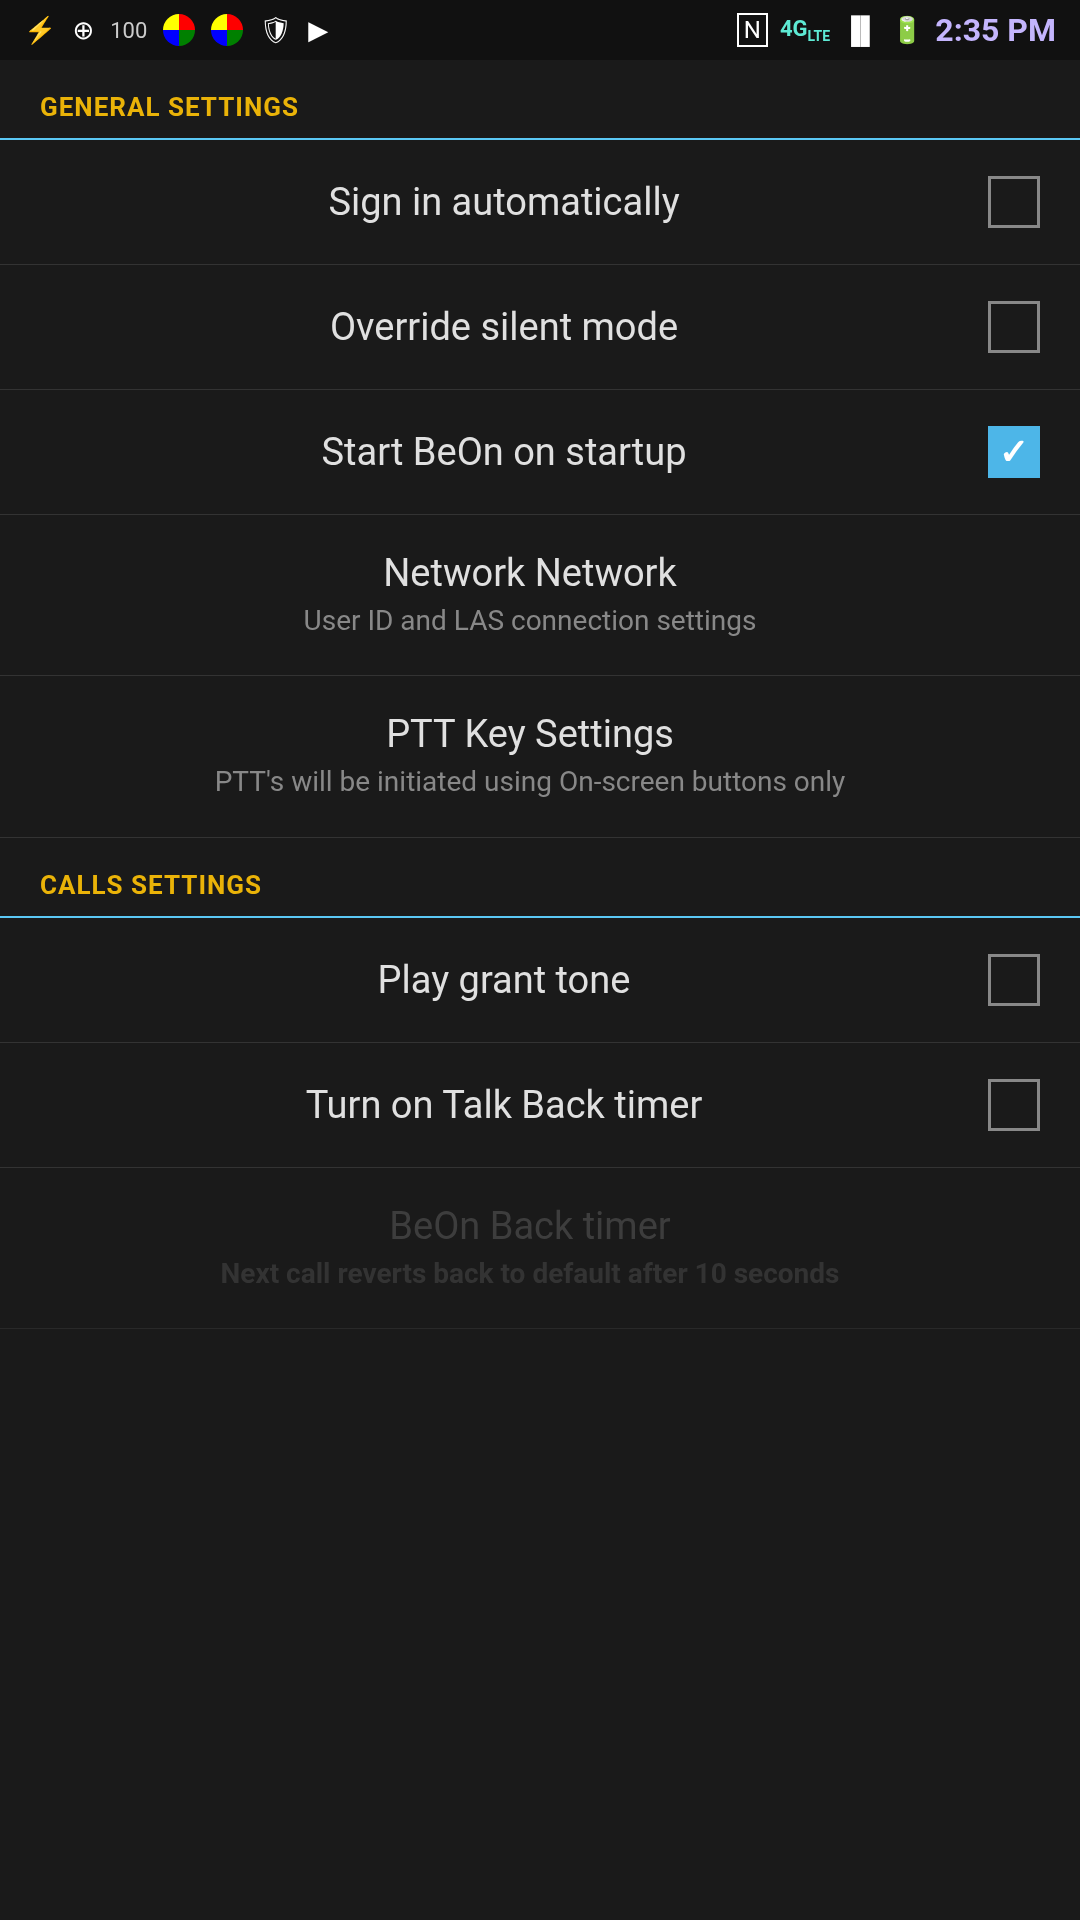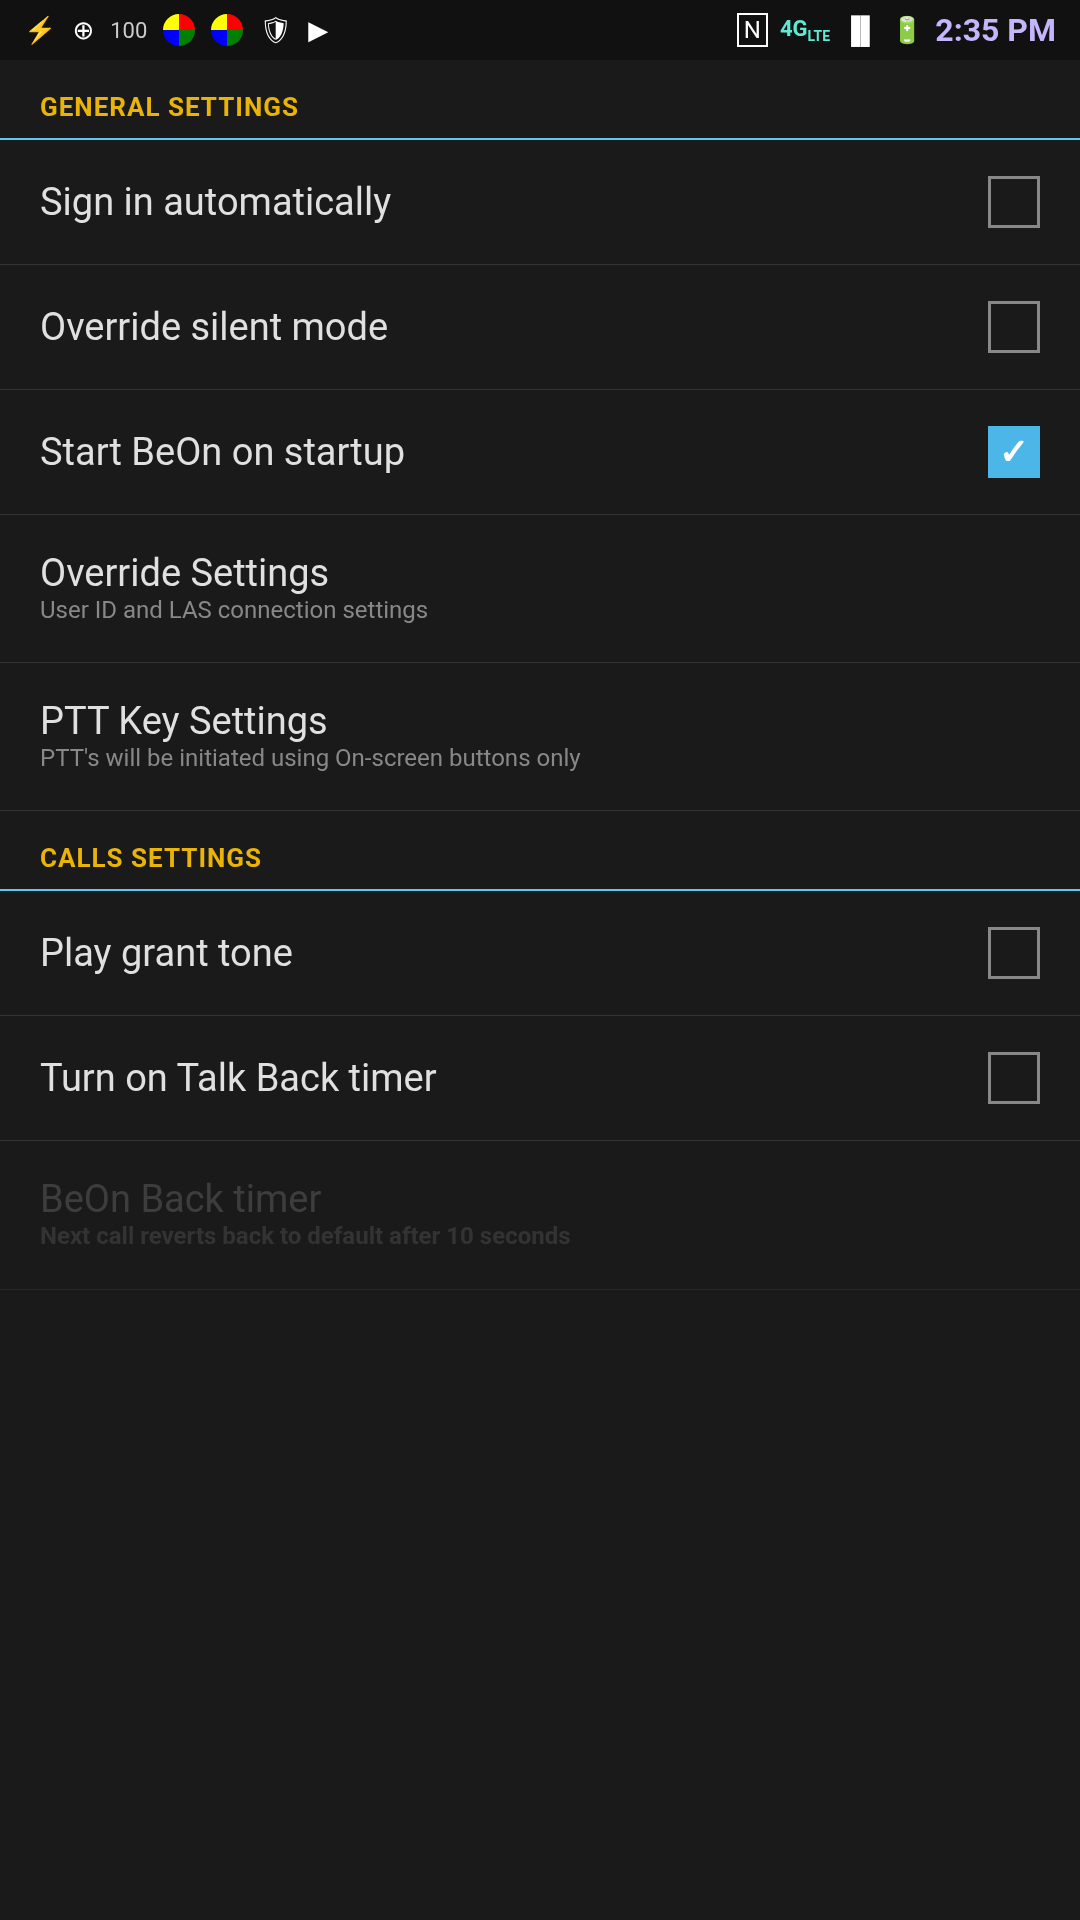--- a/index.html
+++ b/index.html
@@ -71,37 +71,38 @@
 
     
     .settings-item {
       display: flex;
       align-items: center;
       justify-content: space-between;
       padding: 36px 40px;
       border-bottom: 1px solid #333333;
       cursor: pointer;
       background-color: #1a1a1a;
+      text-align: center;
     }
 
     .settings-item-content {
       flex: 1;
       padding-right: 20px;
     }
 
     .settings-item-title {
       font-size: 38px;
       color: #e0e0e0;
       font-weight: normal;
     }
 
     .settings-item-subtitle {
-      font-size: 24px;
+      font-size: 28px;
       color: #888888;
-      margin-top: 0;
+      margin-top: 8px;
       line-height: 1.3;
     }
 
     .settings-item-title.disabled {
       color: #555555;
     }
 
     .settings-item-subtitle.disabled {
       color: #444444;
       font-weight: bold;
@@ -179,21 +180,21 @@
 
   <div class="settings-item">
     <div class="settings-item-content">
       <div class="settings-item-title">Start BeOn on startup</div>
     </div>
     <div class="checkbox checked"></div>
   </div>
 
   <div class="settings-item">
     <div class="settings-item-content">
-      <div class="settings-item-title">Override Settings</div>
+      <div class="settings-item-title">Network Network</div>
       <div class="settings-item-subtitle">User ID and LAS connection settings</div>
     </div>
   </div>
 
   <div class="settings-item">
     <div class="settings-item-content">
       <div class="settings-item-title">PTT Key Settings</div>
       <div class="settings-item-subtitle">PTT's will be initiated using On-screen buttons only</div>
     </div>
   </div>

